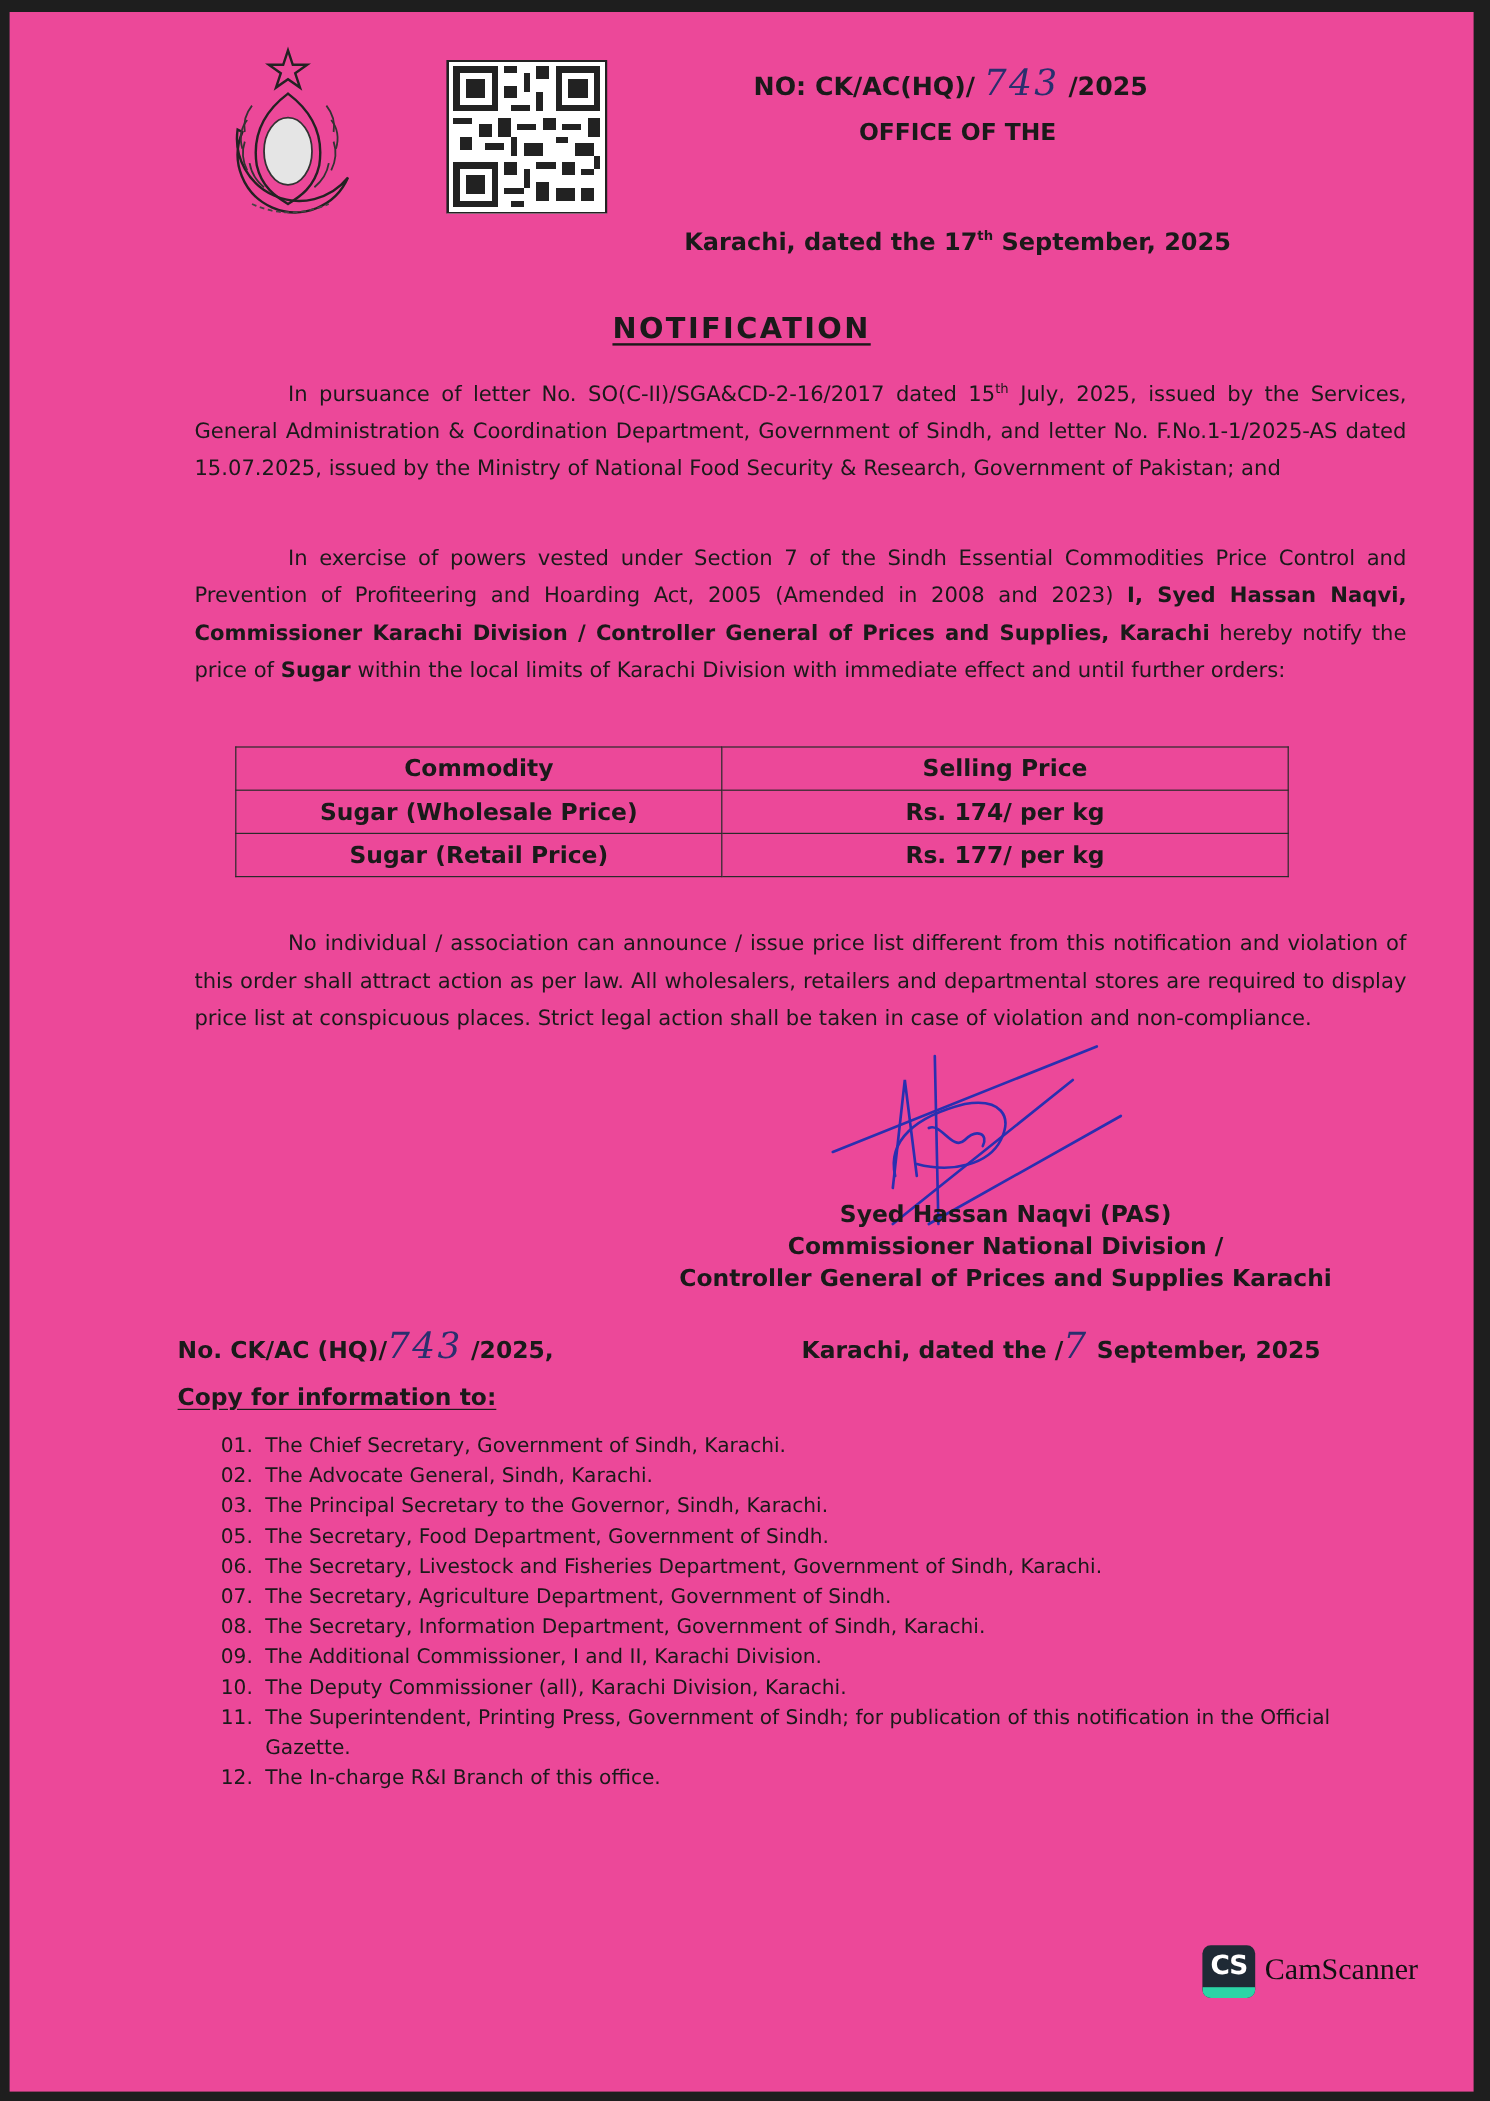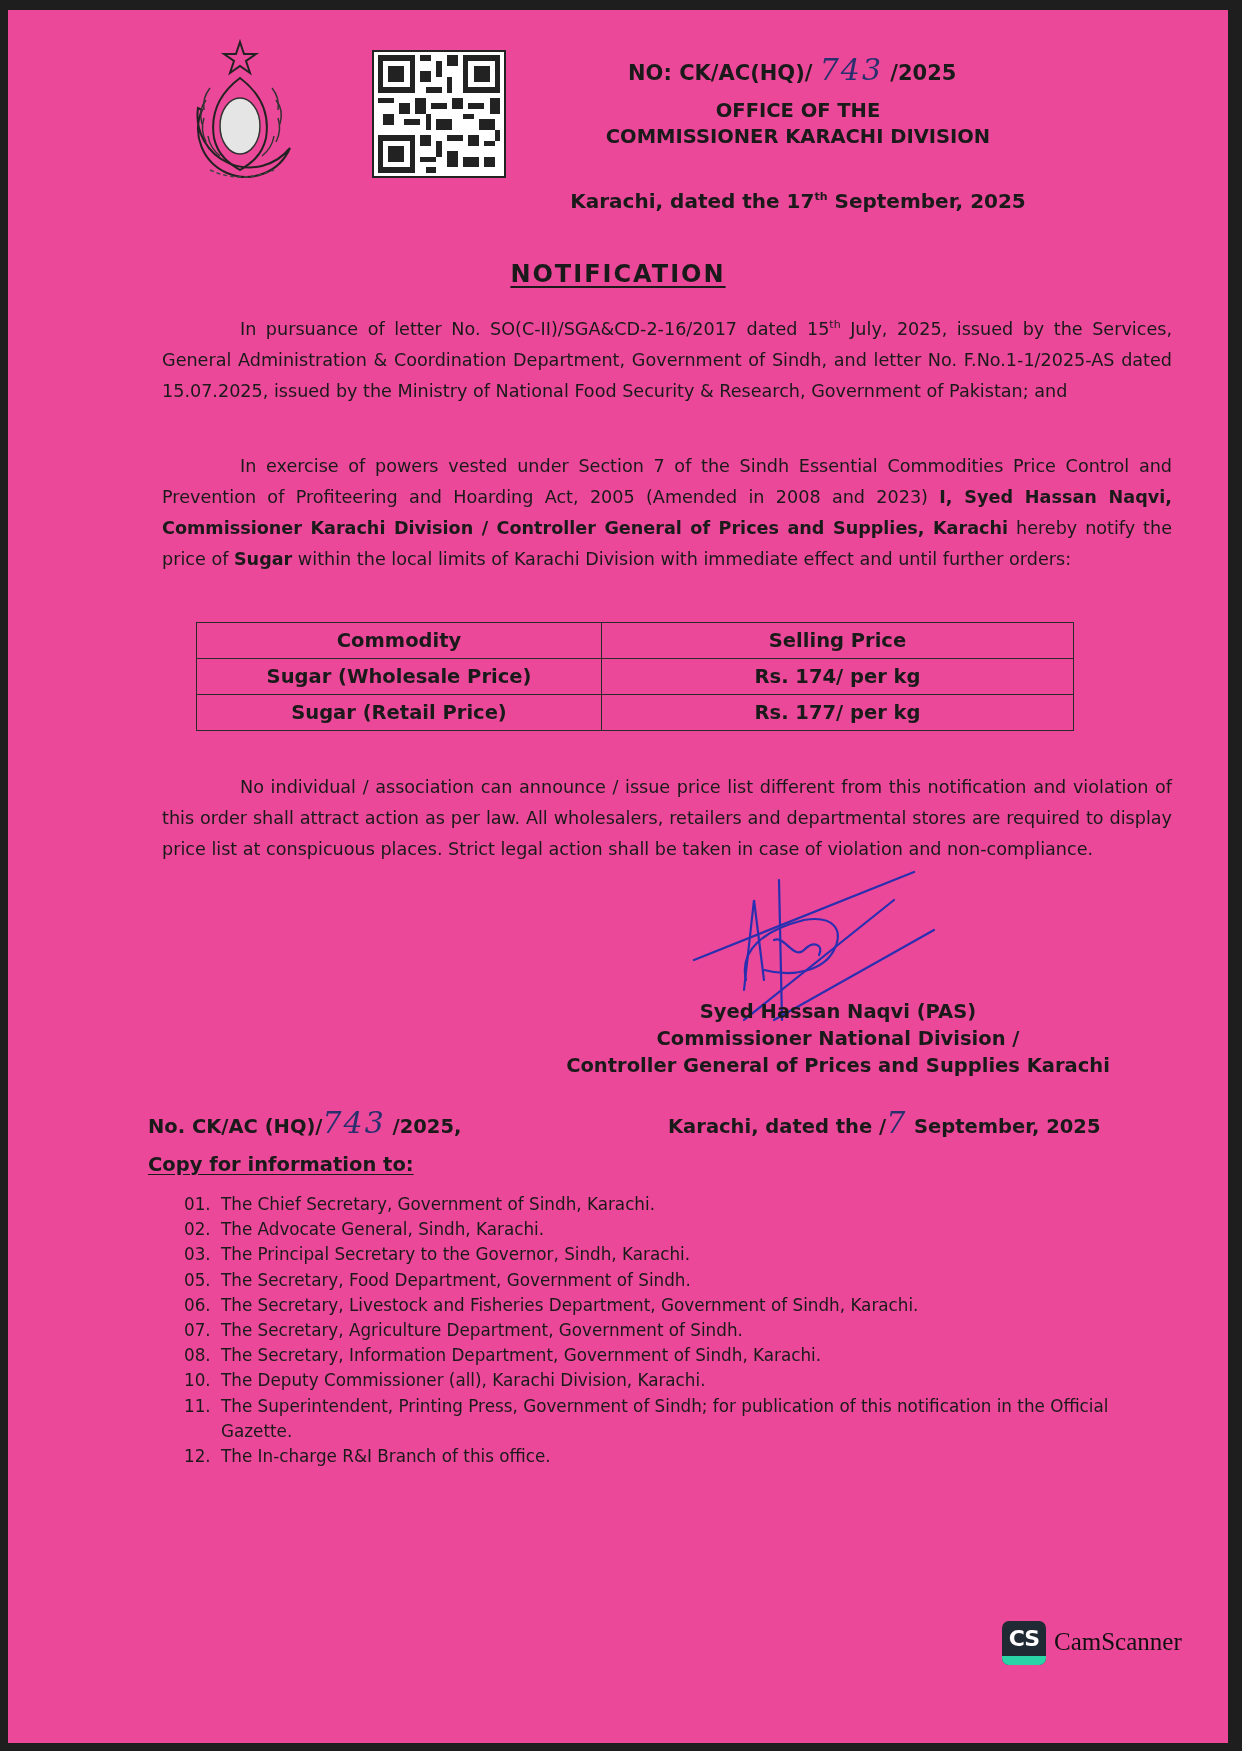--- a/index.html
+++ b/index.html
@@ -134,21 +134,20 @@
           <rect x="10" y="22" width="2" height="1"></rect>
           <rect x="23" y="15" width="1" height="2"></rect>
       </g>
     </svg>
   </div>
 
   <div class="abs hdr-no">
     <span>NO: CK/AC(HQ)/ </span><span class="hw">743</span><span> /2025</span>
   </div>
   <div class="abs hdr-center office-1">OFFICE OF THE</div>
-  <div class="abs hdr-center office-2">COMMISSIONER KARACHI DIVISION</div>
   <div class="abs hdr-center dated">
     <span>Karachi, dated the 17</span><sup>th</sup><span> September, 2025</span>
   </div>
 
   <div class="abs title"><span>NOTIFICATION</span></div>
 
   <div class="abs para p1">
     <span>In pursuance of letter No. SO(C-II)/SGA&amp;CD-2-16/2017 dated 15</span><sup>th</sup><span> July, 2025, issued by the Services, General Administration &amp; Coordination Department, Government of Sindh, and letter No. F.No.1-1/2025-AS dated 15.07.2025, issued by the Ministry of National Food Security &amp; Research, Government of Pakistan; and</span>
   </div>
 
@@ -225,20 +224,24 @@
       </div>
     <div class="copy-item">
         <span class="num">07.</span>
         <span class="txt">The Secretary, Agriculture Department, Government of Sindh.</span>
       </div>
     <div class="copy-item">
         <span class="num">08.</span>
         <span class="txt">The Secretary, Information Department, Government of Sindh, Karachi.</span>
       </div>
     <div class="copy-item">
+        <span class="num">09.</span>
+        <span class="txt">The Additional Commissioner, I and II, Karachi Division.</span>
+      </div>
+    <div class="copy-item">
         <span class="num">10.</span>
         <span class="txt">The Deputy Commissioner (all), Karachi Division, Karachi.</span>
       </div>
     <div class="copy-item">
         <span class="num">11.</span>
         <span class="txt">The Superintendent, Printing Press, Government of Sindh; for publication of this notification in the Official Gazette.</span>
       </div>
     <div class="copy-item">
         <span class="num">12.</span>
         <span class="txt">The In-charge R&amp;I Branch of this office.</span>

